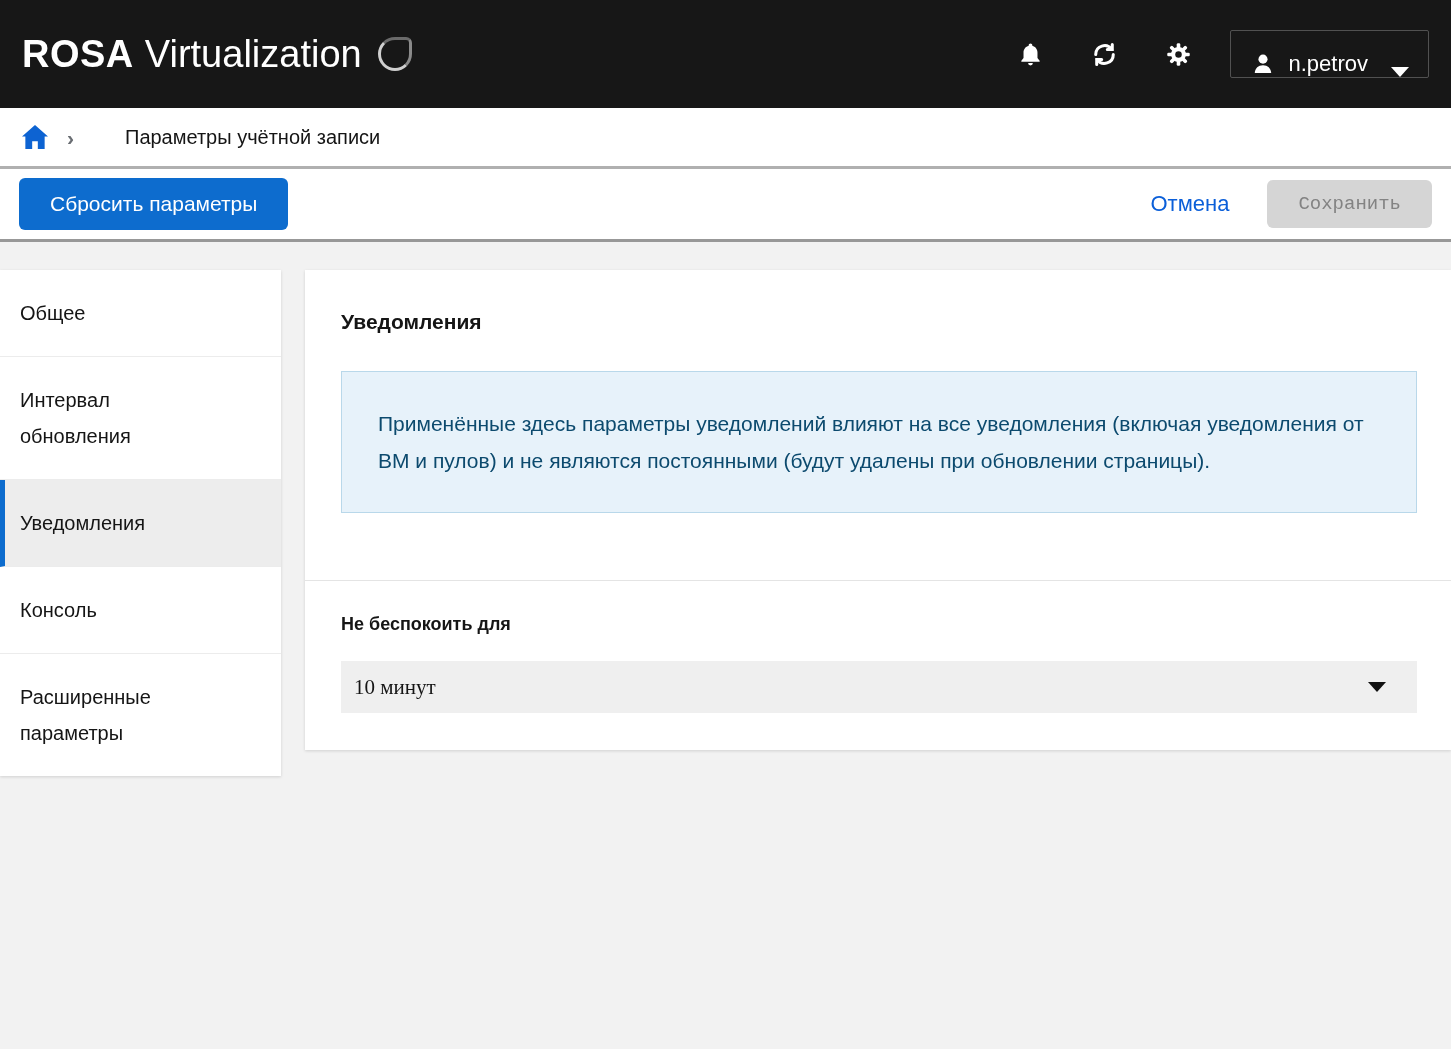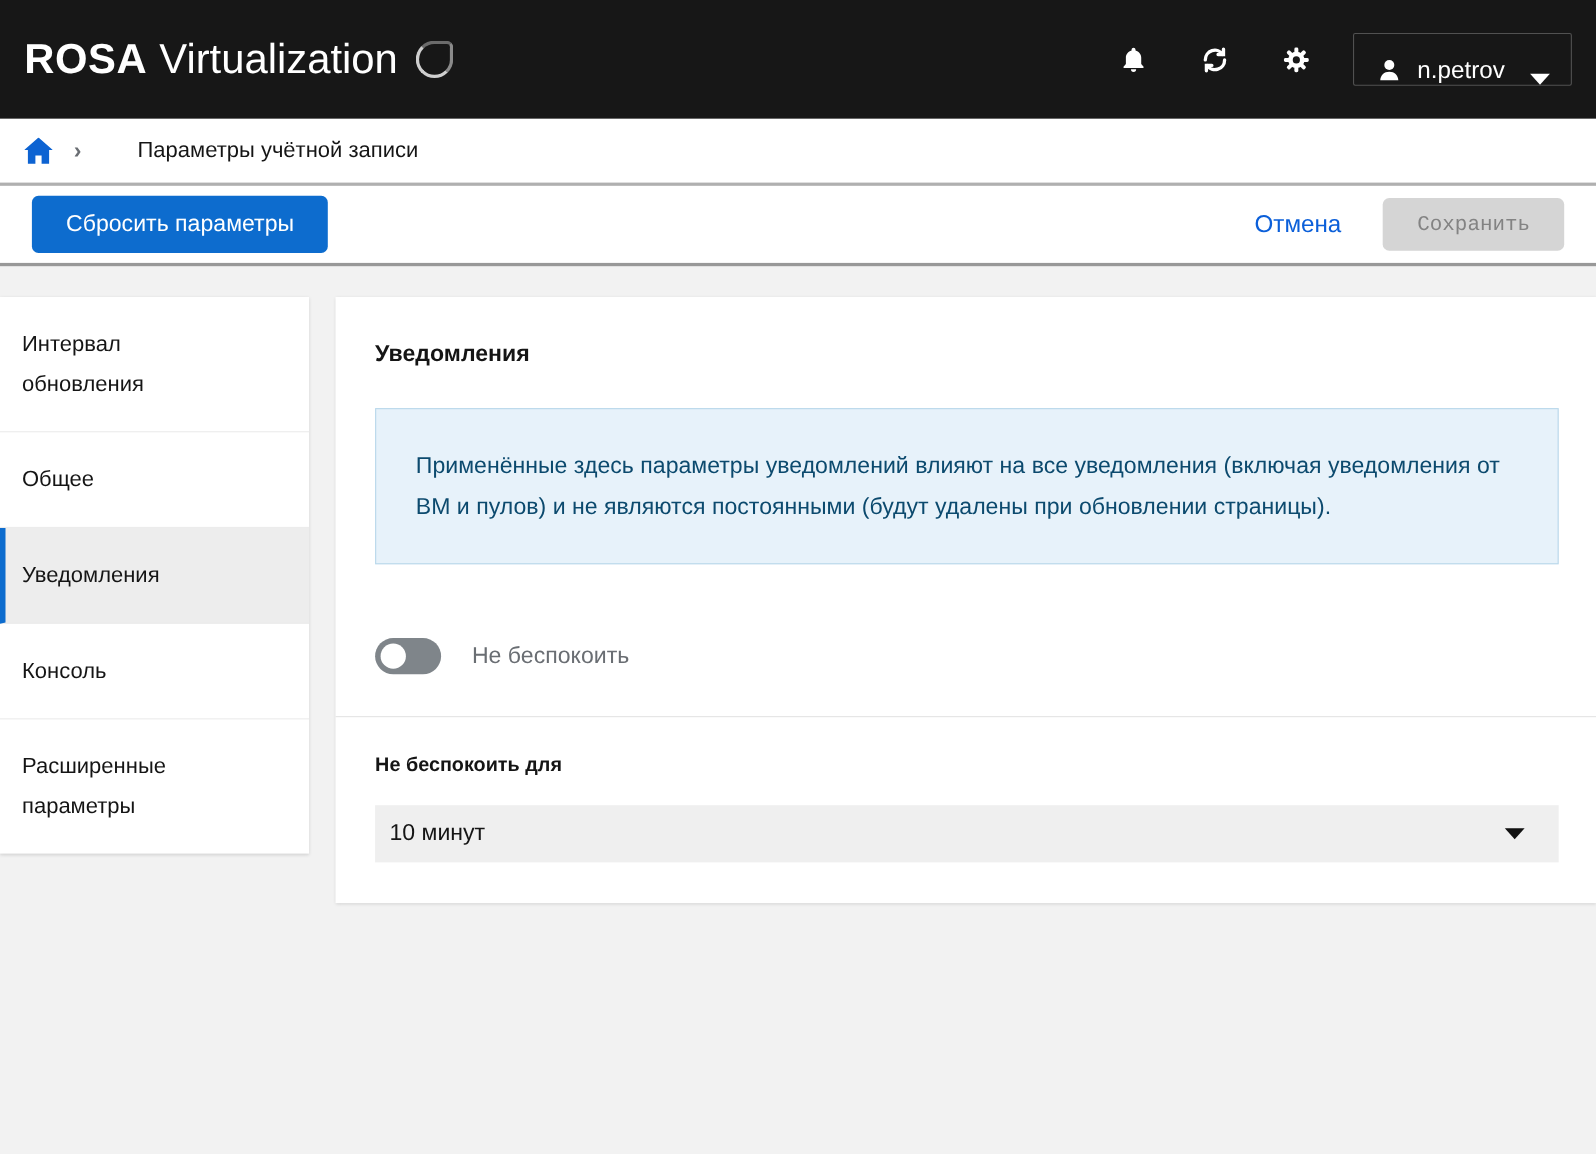--- a/index.html
+++ b/index.html
@@ -56,21 +56,21 @@
   }
   .home-btn { width:26px; height:24px; cursor:pointer; display:flex; align-items:center; }
   .bc-sep { color:#6a6e73; font-size:21px; font-weight:700; line-height:1; }
   .bc-current { font-size:20px; color:#151515;margin-left:32px; }
 
   
   .action-bar {
     height:73px; background:#fff;
     border-bottom:3px solid #989898;
     display:flex; align-items:center;
-    padding:0 29px;
+    padding:0 19px;
   }
   .btn { font-family:"Liberation Sans", sans-serif; border:none; border-radius:6px; cursor:pointer; }
   .btn-primary {
     background:#0d6cce; color:#fff;
     font-size:21px; padding:14px 31px;
   }
   .bar-right { margin-left:auto; display:flex; align-items:center; gap:38px; }
   .link-btn {
     background:none; border:none; color:#0b5fd9;
     font-size:22px; cursor:pointer; font-family:"Liberation Sans", sans-serif;
@@ -123,20 +123,21 @@
   }
   .toggle-label { font-size:21px; color:#6a6e73; }
   .divider { border-top:1px solid #e4e4e4; margin:0 -34px 0 -36px; }
   .field-section { padding-top:33px; }
   .field-label { font-size:18px; font-weight:700; margin:0 0 26px 0; }
   .select {
     height:52px; background:#efefef;
     display:flex; align-items:center; justify-content:space-between;
     padding:0 31px 0 13px; font-size:21px; cursor:pointer;
     max-width:1076px;
+    font-family:Liberation Serif, serif;
   }
   .caret-b {
     width:0; height:0;
     border-left:9px solid transparent; border-right:9px solid transparent;
     border-top:10px solid #111;
   }
 </style>
 </head>
 <body>
 
@@ -201,49 +202,43 @@
   <div class="bar-right">
     <button class="link-btn">Отмена</button>
     <button class="btn btn-disabled" disabled="">Сохранить</button>
   </div>
 </div>
 
 <div class="content">
 
   <aside class="sidebar">
     <div class="side-item">
+      <span class="lbl">Общее</span>
+    </div>
+    <div class="side-item">
       <span class="lbl">Интервал обновления</span>
-    </div>
-    <div class="side-item">
-      <span class="lbl">Общее</span>
     </div>
     <div class="side-item selected">
       <span class="lbl">Уведомления</span>
     </div>
     <div class="side-item">
       <span class="lbl">Консоль</span>
     </div>
     <div class="side-item">
       <span class="lbl">Расширенные параметры</span>
     </div>
   </aside>
 
   <main class="main-panel">
     <h2 class="section-title">Уведомления</h2>
 
     <div class="alert">
       <span>Применённые здесь параметры уведомлений влияют на все уведомления (включая уведомления от ВМ и пулов) и не являются постоянными (будут удалены при обновлении страницы).</span>
     </div>
 
-    <div class="toggle-row">
-      <span class="switch">
-        <span class="knob"></span>
-      </span>
-      <span class="toggle-label">Не беспокоить</span>
-    </div>
 
     <div class="divider"></div>
 
     <div class="field-section">
       <div class="field-label">Не беспокоить для</div>
       <div class="select">
         <span>10 минут</span>
         <span class="caret-b"></span>
       </div>
     </div>

